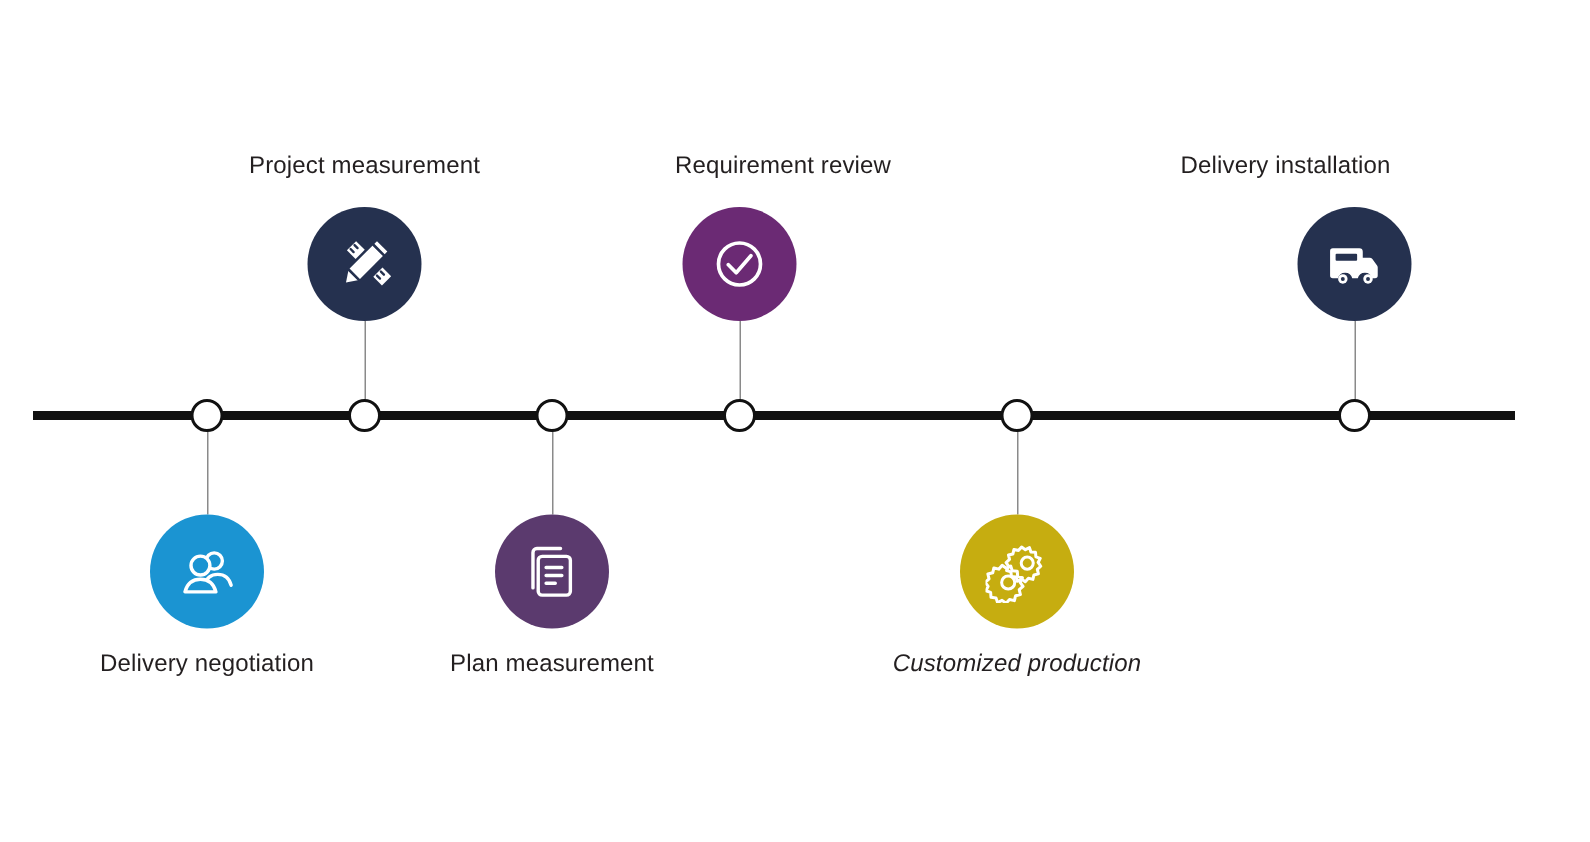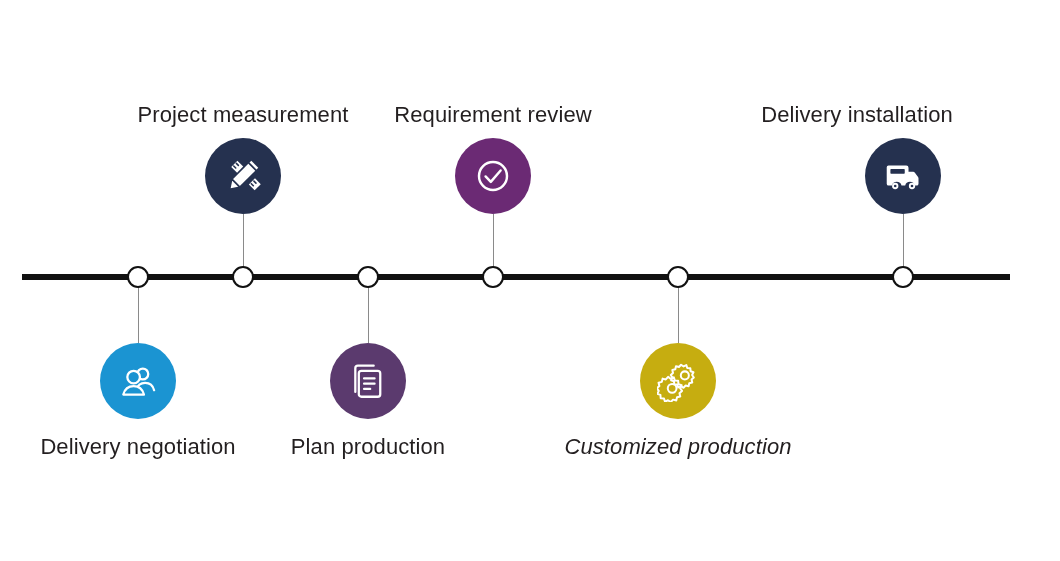--- a/index.html
+++ b/index.html
@@ -69,21 +69,21 @@
     width: 42px;
     height: 42px;
     display: block;
   }
 
   
   .node-label {
     position: absolute;
     transform: translateX(-50%);
     white-space: nowrap;
-    font-size: 22px;
+    font-size: 16px;
     color: #231f20;
     letter-spacing: 0.1px;
     z-index: 2;
   }
 </style>
 </head>
 <body>
 
 <div id="stage">
 
@@ -165,19 +165,19 @@
             <circle cx="34.3" cy="35.4" r="3.6" fill="#ffffff"></circle>
             <circle cx="34.3" cy="35.4" r="1.5" fill="#25314f"></circle>
             <rect x="9.6" y="16.1" width="16.4" height="5.4" rx="0.8" fill="#25314f"></rect>
           </svg>
         </span>
       </div>
     </div>
   <div id="layer-labels">
       <div class="node-label" style="left: 138px; top: 434px;">Delivery negotiation</div>
       <div class="node-label" style="left: 243px; top: 102px;">Project measurement</div>
-      <div class="node-label" style="left: 368px; top: 434px;">Plan production</div>
-      <div class="node-label" style="left: 493px; top: 102px;">Requirement review</div>
+      <div class="node-label" style="left: 368px; top: 434px;">Plan measurement</div>
+      <div class="node-label" style="left: 522px; top: 102px;">Requirement review</div>
       <div class="node-label" style="left: 678px; top: 434px; font-style: italic;">Customized production</div>
       <div class="node-label" style="left: 857px; top: 102px;">Delivery installation</div>
     </div>
 
 </div>
 
 </body></html>

